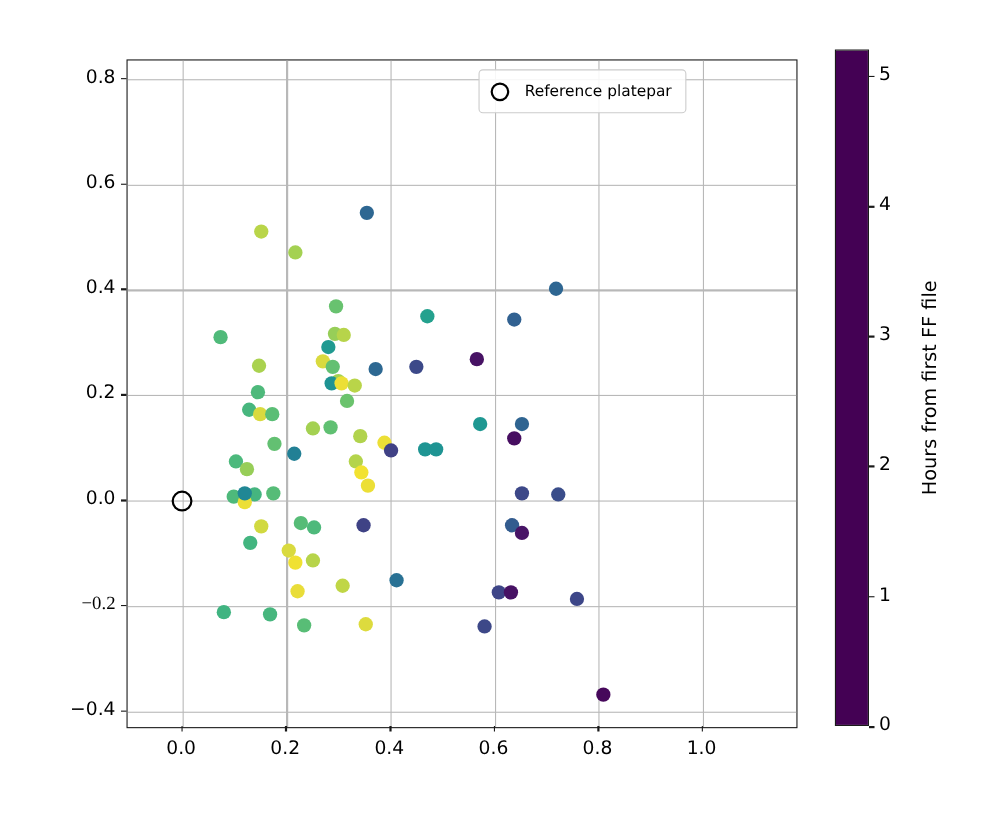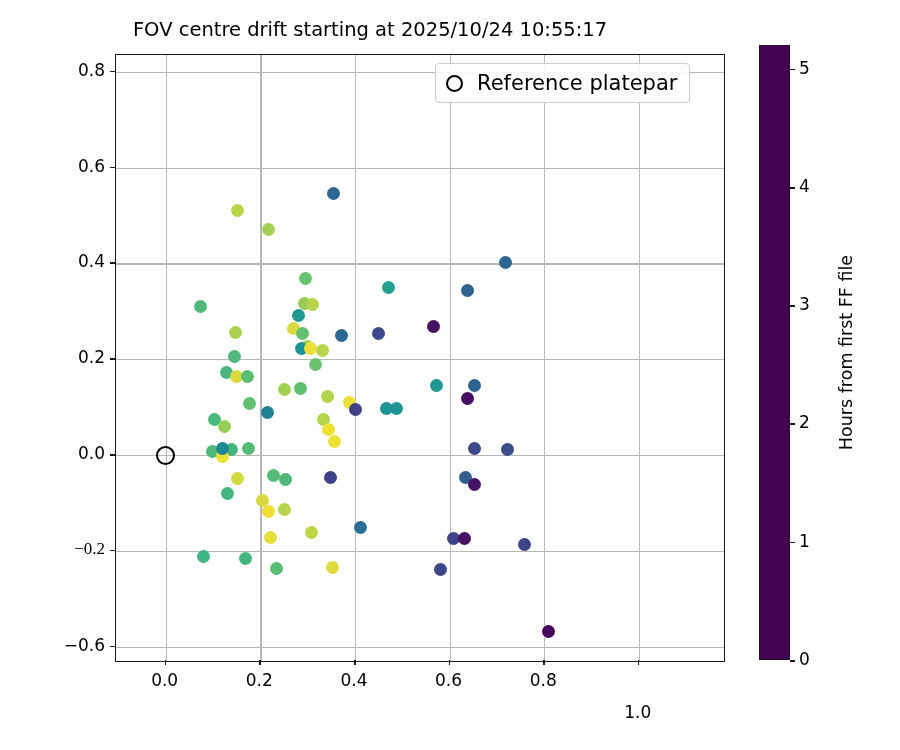--- a/index.html
+++ b/index.html
@@ -124,21 +124,21 @@
   }
   #legend-marker {
     width: 17px;
     height: 17px;
     border: 2px solid #000000;
     border-radius: 50%;
     box-sizing: border-box;
     flex: none;
   }
   #legend-label {
-    font-size: 21px;
+    font-size: 14px;
     color: #000000;
     white-space: nowrap;
   }
   
   #colorbar-wrap {
     position: absolute;
     left: 759px;
     top: 45px;
     width: 31px;
     height: 615px;
@@ -174,21 +174,20 @@
     font-size: 17.5px;
     color: #000000;
     white-space: nowrap;
   }
 </style>
 </head>
 <body>
 
 <div id="figure">
 
-  <div id="chart-title">FOV centre drift starting at 2025/10/24 10:55:17</div>
 
   <div id="plot-area">
     <div id="grid-layer">
         <div class="gridline-h" style="top: 591.628px;"></div>
         <div class="gridline-h" style="top: 495.818px;"></div>
         <div class="gridline-h" style="top: 400.008px;"></div>
         <div class="gridline-h" style="top: 304.198px;"></div>
         <div class="gridline-h" style="top: 208.387px;"></div>
         <div class="gridline-h" style="top: 112.577px;"></div>
         <div class="gridline-h" style="top: 16.7668px;"></div>
@@ -271,21 +270,21 @@
         <div class="pt" style="left: 160.872px; top: 513.543px; background: rgb(88, 189, 118);"></div>
         <div class="pt" style="left: 216.23px; top: 512.106px; background: rgb(221, 219, 62);"></div>
         <div class="pt" style="left: 324.109px; top: 514.501px; background: rgb(61, 72, 136);"></div>
         <div class="pt" style="left: 432.934px; top: 576.778px; background: rgb(70, 8, 91);"></div>
       </div>
     <div id="ref-marker" style="left: 49.6809px; top: 400.008px;"></div>
   </div>
 
   <div id="axes-decor">
       <div class="tick-mark-y" style="top: 645.628px; left: 110px; position: absolute;"></div>
-      <div class="ticklabel-y" style="top: 634.628px; right: 795px;">−0.6</div>
+      <div class="ticklabel-y" style="top: 634.628px; right: 795px;">−0.4</div>
       <div class="tick-mark-y" style="top: 549.818px; left: 110px; position: absolute;"></div>
       <div class="ticklabel-y" style="top: 538.818px; right: 795px; font-family: Liberation Serif, serif;">−0.2</div>
       <div class="tick-mark-y" style="top: 454.008px; left: 110px; position: absolute;"></div>
       <div class="ticklabel-y" style="top: 443.008px; right: 795px;">0.0</div>
       <div class="tick-mark-y" style="top: 358.198px; left: 110px; position: absolute;"></div>
       <div class="ticklabel-y" style="top: 347.198px; right: 795px;">0.2</div>
       <div class="tick-mark-y" style="top: 262.387px; left: 110px; position: absolute;"></div>
       <div class="ticklabel-y" style="top: 251.387px; right: 795px;">0.4</div>
       <div class="tick-mark-y" style="top: 166.577px; left: 110px; position: absolute;"></div>
       <div class="ticklabel-y" style="top: 155.577px; right: 795px;">0.6</div>
@@ -295,21 +294,21 @@
       <div class="ticklabel-x" style="left: 124.681px; top: 670px; width: 80px;">0.0</div>
       <div class="tick-mark-x" style="left: 259.311px; top: 660px; position: absolute;"></div>
       <div class="ticklabel-x" style="left: 219.311px; top: 670px; width: 80px;">0.2</div>
       <div class="tick-mark-x" style="left: 353.942px; top: 660px; position: absolute;"></div>
       <div class="ticklabel-x" style="left: 313.942px; top: 670px; width: 80px;">0.4</div>
       <div class="tick-mark-x" style="left: 448.572px; top: 660px; position: absolute;"></div>
       <div class="ticklabel-x" style="left: 408.572px; top: 670px; width: 80px;">0.6</div>
       <div class="tick-mark-x" style="left: 543.202px; top: 660px; position: absolute;"></div>
       <div class="ticklabel-x" style="left: 503.202px; top: 670px; width: 80px;">0.8</div>
       <div class="tick-mark-x" style="left: 637.833px; top: 660px; position: absolute;"></div>
-      <div class="ticklabel-x" style="left: 597.833px; top: 670px; width: 80px; margin-top: 32px;">1.0</div>
+      <div class="ticklabel-x" style="left: 597.833px; top: 670px; width: 80px;">1.0</div>
     </div>
 
   <div id="ylabel-wrap" style="position:absolute;left:22px;top:54px;width:1px;height:608px;">
     
   </div>
 
 
   <div id="legend">
     <div id="legend-marker"></div>
     <div id="legend-label">Reference platepar</div>

